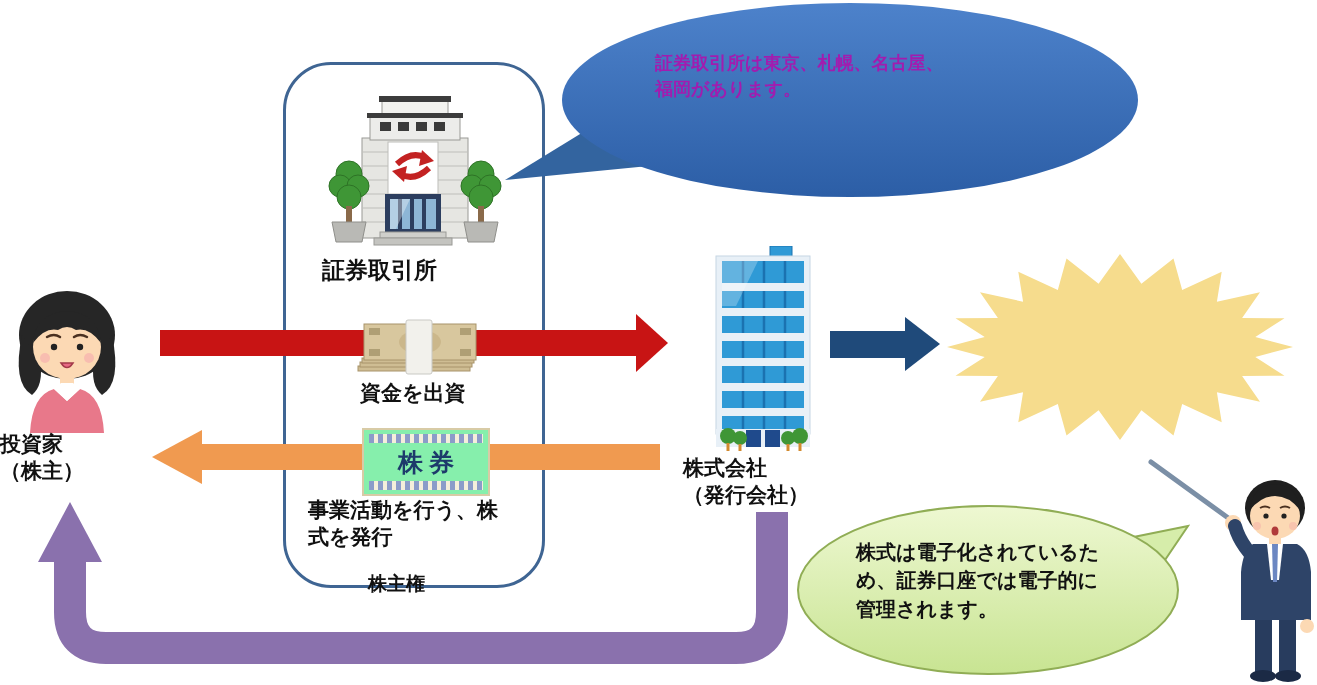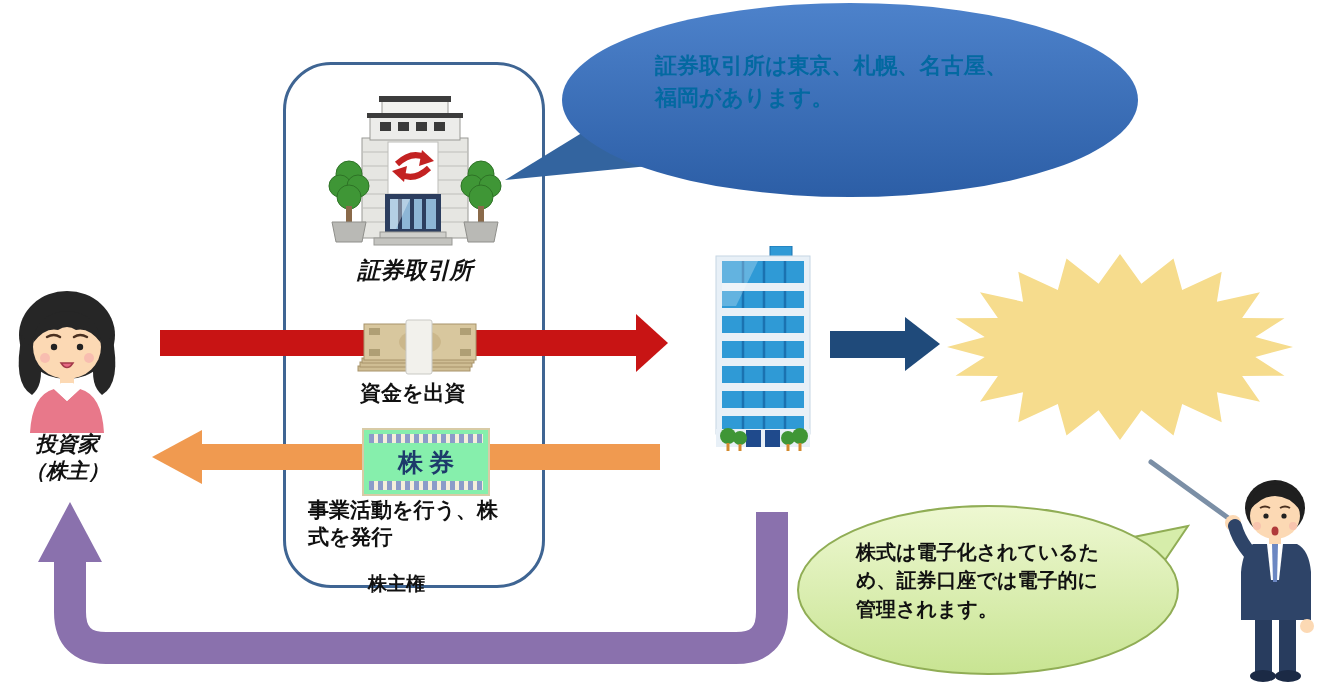--- a/index.html
+++ b/index.html
@@ -1,20 +1,20 @@
 <!DOCTYPE html>
 <html style="--red_arrow: #c81414; --orange_arrow: #f09a50; --navy_arrow: #1f4a7a; --purple_arrow: #8a71ad; --blue_bubble: #3a6fba; --green_bubble_fill: #dcf0ae; --green_bubble_border: #90ad55; --starburst: #f6dc8d; --frame_border: #3f6593;"><head>
 <meta charset="utf-8">
 <style>
   html,body{margin:0;padding:0;background:#fff;}
   .stage{position:relative;width:1317px;height:685px;background:#fff;overflow:hidden;
          font-family:"Liberation Sans","DejaVu Sans",sans-serif;}
   .abs{position:absolute;}
   .lbl{position:absolute;font-weight:700;color:#111;white-space:pre-line;z-index:5;line-height:1.3;}
-  .center{text-align:center;font-style:italic;}
+  .center{text-align:left;}
 
   
   .frame{position:absolute;left:283px;top:62px;width:262px;height:526px;
          border:3px solid var(--frame_border,#3f6593);border-radius:48px;box-sizing:border-box;z-index:1;}
 
   
   .bar{position:absolute;z-index:2;}
   .red-bar{left:160px;top:330px;width:477px;height:26px;background:var(--red_arrow,#c81414);}
   .red-head{left:636px;top:314px;width:0;height:0;border-top:29px solid transparent;
             border-bottom:29px solid transparent;border-left:32px solid var(--red_arrow,#c81414);}
@@ -29,21 +29,21 @@
 
   
   .certificate{position:absolute;left:362px;top:428px;width:128px;height:68px;background:#86efac;
        border:2px solid #d8cba6;box-sizing:border-box;display:flex;align-items:center;justify-content:center;z-index:3;}
   .certificate::before,.certificate::after{content:"";position:absolute;left:5px;right:5px;height:9px;
        background:repeating-linear-gradient(90deg,#8b9cc9 0 5px,#f5efdb 5px 9px);}
   .certificate::before{top:4px}.certificate::after{bottom:4px}
   .cert-label{font-size:25px;font-weight:700;color:#1d3a6b;letter-spacing:6px;padding-left:6px;}
 
   .bubble-text{position:absolute;font-weight:700;white-space:pre-line;z-index:5;}
-  .exchange-bubble-text{left:655px;top:50px;color:#0369a1;font-size:22px;line-height:1.45;}
+  .exchange-bubble-text{left:655px;top:50px;color:#a21caf;font-size:18px;line-height:1.45;}
   .account-bubble-text{left:856px;top:538px;color:#111;font-size:20px;line-height:1.42;}
   .starburst-text{left:958px;top:284px;color:#111;font-size:21px;line-height:1.43;}
 
   .z2{z-index:2}.z3{z-index:3}.z4{z-index:4}.z6{z-index:6}
 </style>
 </head>
 <body>
 
 <div class="stage">
 
@@ -241,15 +241,17 @@
   <div class="bubble-text account-bubble-text">株式は電子化されているた
 め、証券口座では電子的に
 管理されます。</div>
 
   <div class="lbl center" style="left:322px;top:256px;width:186px;font-size:23px;">証券取引所</div>
   <div class="lbl" style="left:352px;top:379px;font-size:21px;margin-left:8px;">資金を出資</div>
   <div class="lbl" style="left:308px;top:496px;width:232px;font-size:21px;">事業活動を行う、株
 式を発行</div>
   <div class="lbl center" style="left:0px;top:430px;width:134px;font-size:21px;">投資家
 （株主）</div>
+  <div class="lbl center" style="left:683px;top:454px;width:162px;font-size:21px;">株式会社
+（発行会社）</div>
   <div class="lbl" style="left:368px;top:572px;font-size:19px;">株主権</div>
 
 </div>
 
 </body></html>

